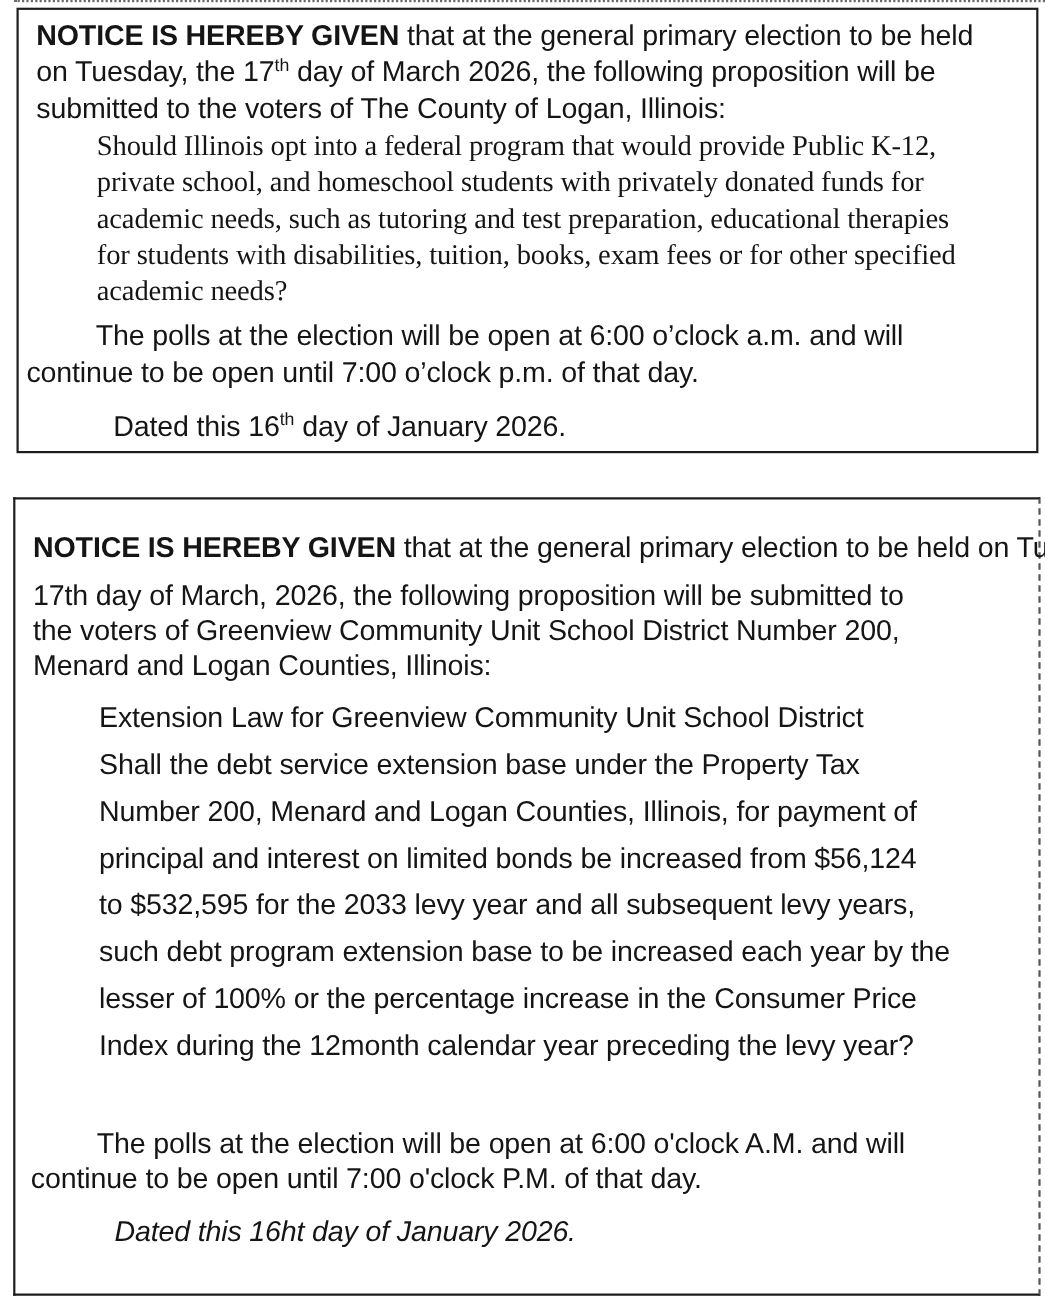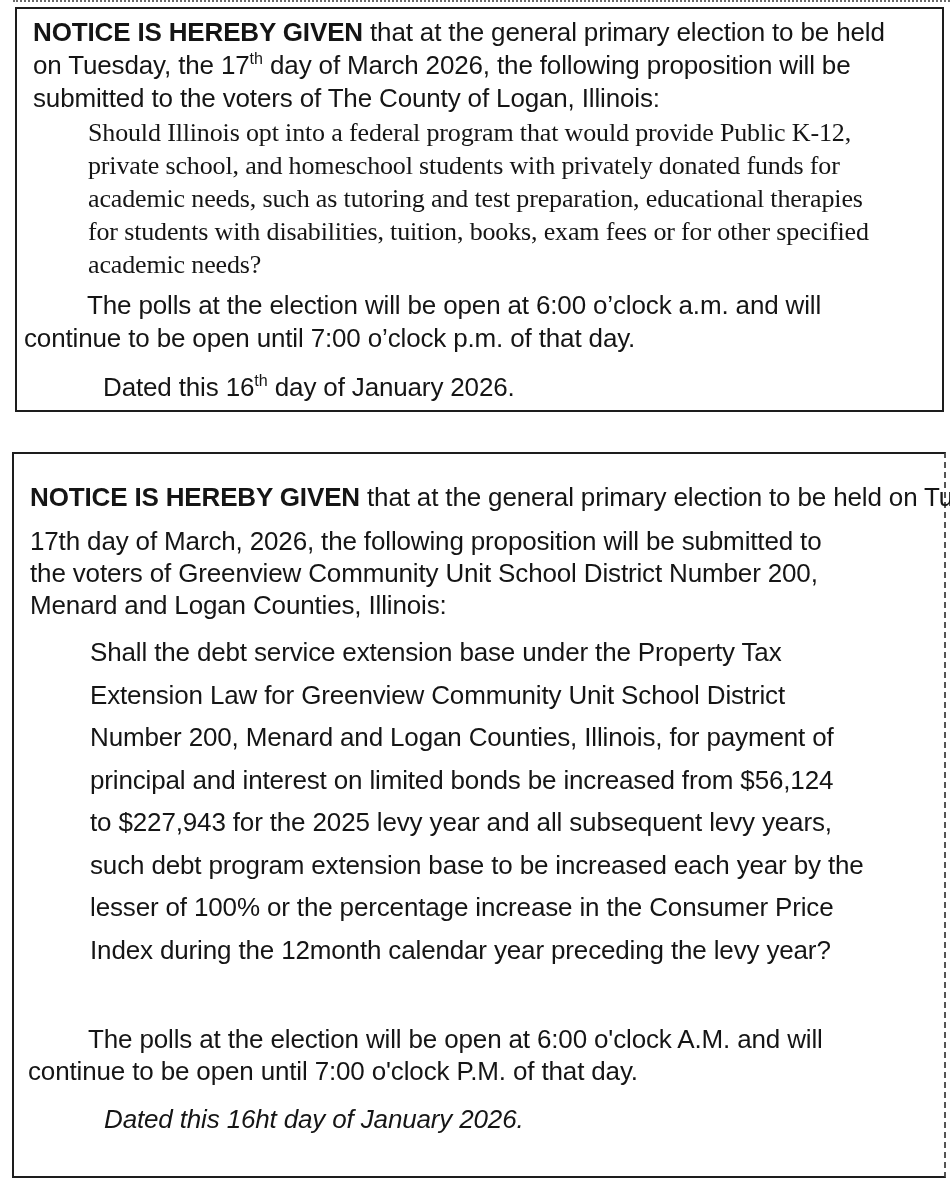--- a/index.html
+++ b/index.html
@@ -106,25 +106,25 @@
 
   <p class="dated"><span>Dated this 16</span><sup class="ord">th</sup><span> day of January 2026.</span></p>
 </div>
 
 <div class="notice-box box-district">
   <p class="intro-line1"><span class="bold">NOTICE IS HEREBY GIVEN</span><span> that at the general primary election to be held on Tuesday, the</span></p>
 
   <p class="intro-cont">17th day of March, 2026, the following proposition will be submitted to the voters of Greenview Community Unit School District Number 200, Menard and Logan Counties, Illinois:</p>
 
   <div class="proposition-block">
+    <div>Extension Law for Greenview Community Unit School District</div>
     <div>Shall the debt service extension base under the Property Tax</div>
-    <div>Extension Law for Greenview Community Unit School District</div>
     <div>Number 200, Menard and Logan Counties, Illinois, for payment of</div>
     <div>principal and interest on limited bonds be increased from $56,124</div>
-    <div>to $227,943 for the 2025 levy year and all subsequent levy years,</div>
+    <div>to $532,595 for the 2033 levy year and all subsequent levy years,</div>
     <div>such debt program extension base to be increased each year by the</div>
     <div>lesser of 100% or the percentage increase in the Consumer Price</div>
     <div>Index during the 12month calendar year preceding the levy year?</div>
   </div>
 
   <p class="polls">The polls at the election will be open at 6:00 o'clock A.M. and will continue to be open until 7:00 o'clock P.M. of that day.</p>
 
   <p class="dated">Dated this 16ht day of January 2026.</p>
 </div>
 

